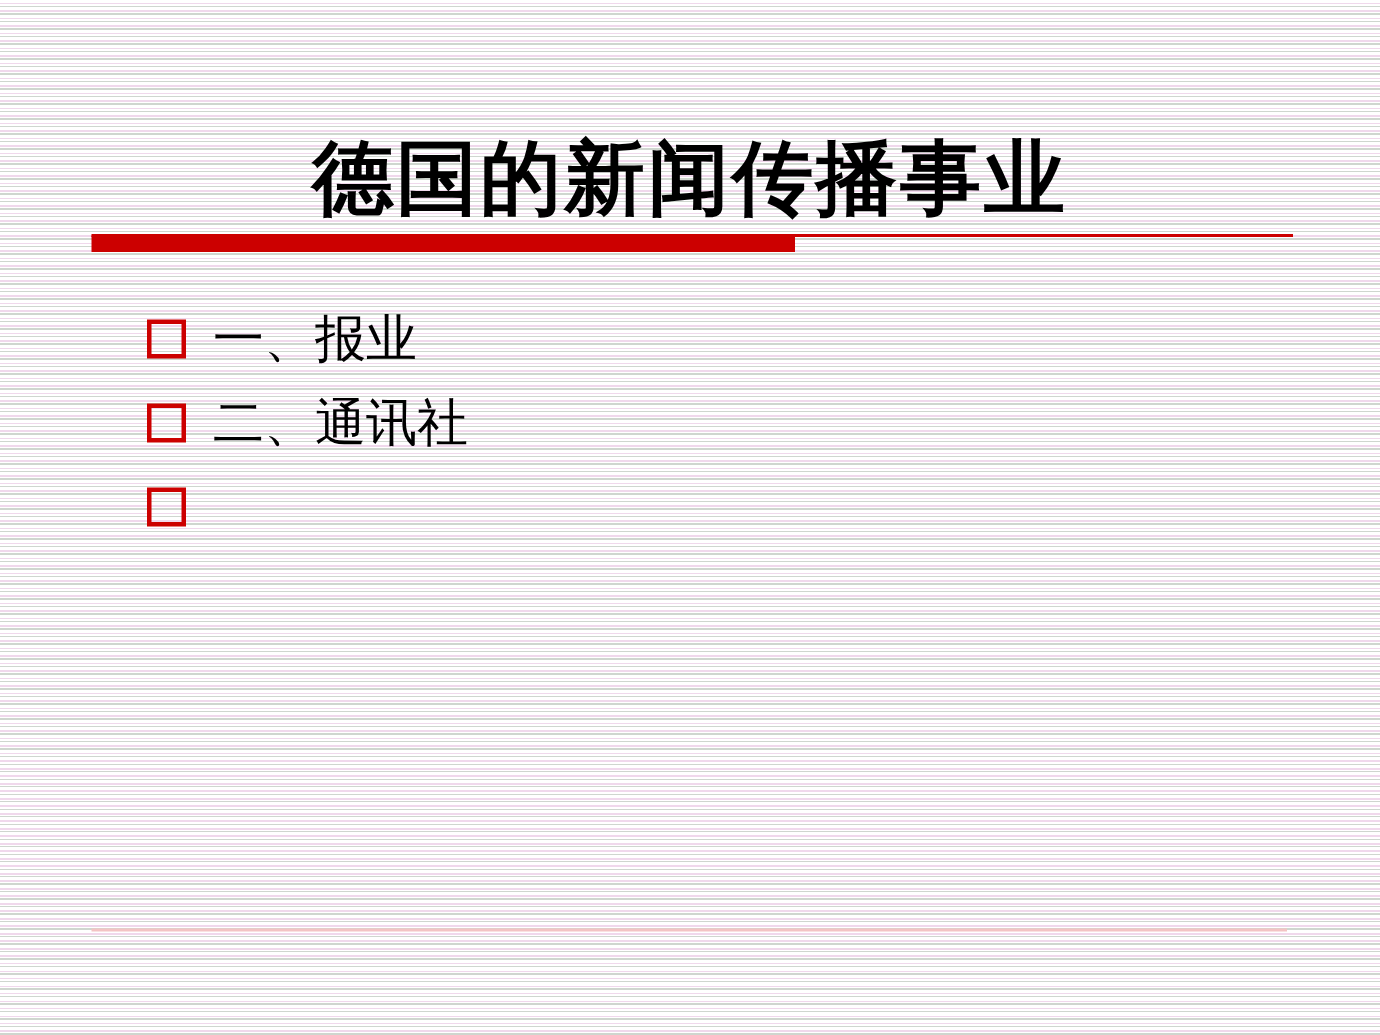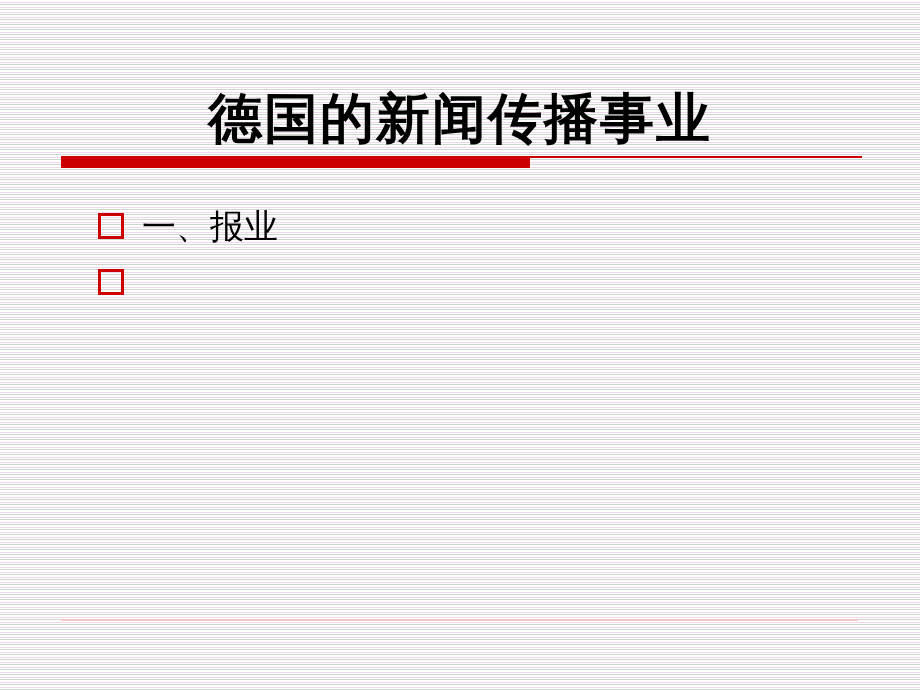--- a/index.html
+++ b/index.html
@@ -48,16 +48,20 @@
 <div class="rule-thin"></div>
 <div class="rule-thick"></div>
 
 <ul class="bullets">
   <li class="bullet">
     <span class="box"></span>
     <span class="bullet-text">一、报业</span>
   </li>
   <li class="bullet">
     <span class="box"></span>
+    <span class="bullet-text">二、通讯社</span>
+  </li>
+  <li class="bullet">
+    <span class="box"></span>
   </li>
 </ul>
 
 <div class="rule-bottom"></div>
 
 </body></html>

